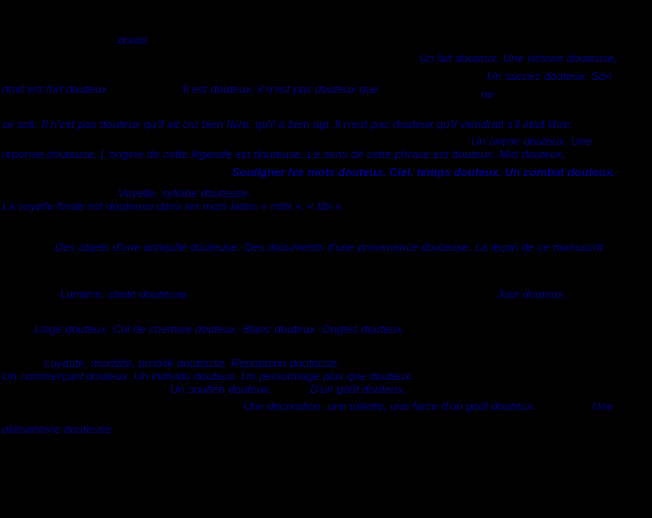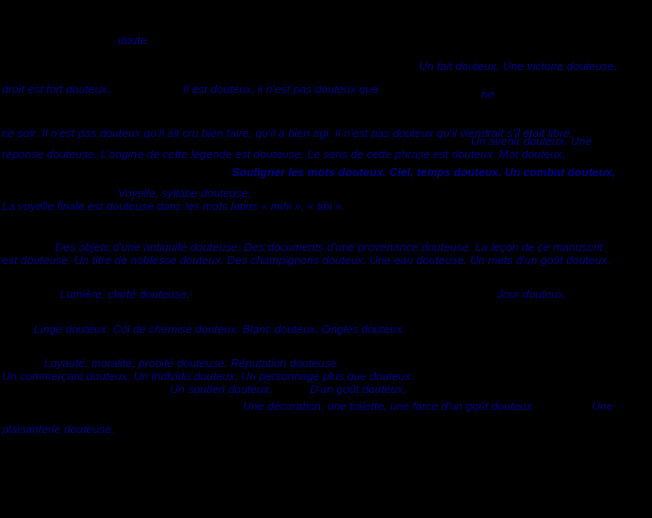--- a/index.html
+++ b/index.html
@@ -29,32 +29,32 @@
     font-style: italic;
     color: #00008B;
     font-size: 11.5px;
   }
 </style>
 </head>
 <body>
 
 <div id="page" style="background: rgb(0, 0, 0);">
     <div class="line" style="top: 33px; left: 118px; color: rgb(0, 0, 139);">doute.</div>
-    <div class="line" style="top: 51px; left: 419px; color: rgb(0, 0, 139); margin-top: 8px;">Un fait douteux. Une victoire douteuse,</div>
+    <div class="line" style="top: 51px; left: 419px; color: rgb(0, 0, 139);">Un fait douteux. Une victoire douteuse,</div>
+    <div class="line" style="top: 69px; left: 487px; color: rgb(0, 0, 139);">Un succès douteux. Son</div>
     <div class="line" style="top: 82px; left: 2px; color: rgb(0, 0, 139);">droit est fort douteux.</div>
     <div class="line" style="top: 82px; left: 183px; color: rgb(0, 0, 139);">Il est douteux, il n'est pas douteux que</div>
     <div class="line" style="top: 87px; left: 481px; color: rgb(0, 0, 139);">ne</div>
-    <div class="line" style="top: 126px; left: 2px; color: rgb(0, 0, 139);">ce soir. Il n'est pas douteux qu'il ait cru bien faire, qu'il a bien agi. Il n'est pas douteux qu'il viendrait s'il était libre.</div>
+    <div class="line" style="top: 117px; left: 2px; color: rgb(0, 0, 139);">ce soir. Il n'est pas douteux qu'il ait cru bien faire, qu'il a bien agi. Il n'est pas douteux qu'il viendrait s'il était libre.</div>
     <div class="line" style="top: 134px; left: 471px; color: rgb(0, 0, 139);">Un avenir douteux. Une</div>
     <div class="line" style="top: 147px; left: 2px; color: rgb(0, 0, 139);">réponse douteuse. L'origine de cette légende est douteuse. Le sens de cette phrase est douteux. Mot douteux,</div>
     <div class="line" style="top: 165px; left: 232px; color: rgb(0, 0, 139); font-weight: bold;">Souligner les mots douteux. Ciel, temps douteux. Un combat douteux,</div>
     <div class="line" style="top: 186px; left: 118px; color: rgb(0, 0, 139);">Voyelle, syllabe douteuse,</div>
     <div class="line" style="top: 199px; left: 2px; color: rgb(0, 0, 139);">La voyelle finale est douteuse dans les mots latins « mihi », « tibi ».</div>
     <div class="line" style="top: 240px; left: 55px; color: rgb(0, 0, 139);">Des objets d'une antiquité douteuse. Des documents d'une provenance douteuse. La leçon de ce manuscrit</div>
-    <div class="line" style="top: 253px; left: 2px; color: rgb(0, 0, 139);">est douteuse. Un titre de noblesse douteux. Des champignons douteux. Une eau douteuse. Un mets d'un goût douteux,</div>
     <div class="line" style="top: 287px; left: 60px; color: rgb(0, 0, 139);">Lumière, clarté douteuse,</div>
     <div class="line" style="top: 287px; left: 497px; color: rgb(0, 0, 139);">Jour douteux,</div>
     <div class="line" style="top: 322px; left: 34px; color: rgb(0, 0, 139);">Linge douteux. Col de chemise douteux. Blanc douteux. Ongles douteux.</div>
     <div class="line" style="top: 356px; left: 44px; color: rgb(0, 0, 139);">Loyauté, moralité, probité douteuse. Réputation douteuse.</div>
     <div class="line" style="top: 369px; left: 2px; color: rgb(0, 0, 139);">Un commerçant douteux. Un individu douteux. Un personnage plus que douteux.</div>
     <div class="line" style="top: 382px; left: 170px; color: rgb(0, 0, 139);">Un soutien douteux.</div>
     <div class="line" style="top: 382px; left: 310px; color: rgb(0, 0, 139);">D'un goût douteux,</div>
     <div class="line" style="top: 399px; left: 243px; color: rgb(0, 0, 139);">Une décoration, une toilette, une farce d'un goût douteux.</div>
     <div class="line" style="top: 399px; left: 592px; color: rgb(0, 0, 139);">Une</div>
     <div class="line" style="top: 412px; left: 2px; color: rgb(0, 0, 139); margin-top: 10px;">plaisanterie douteuse.</div>

